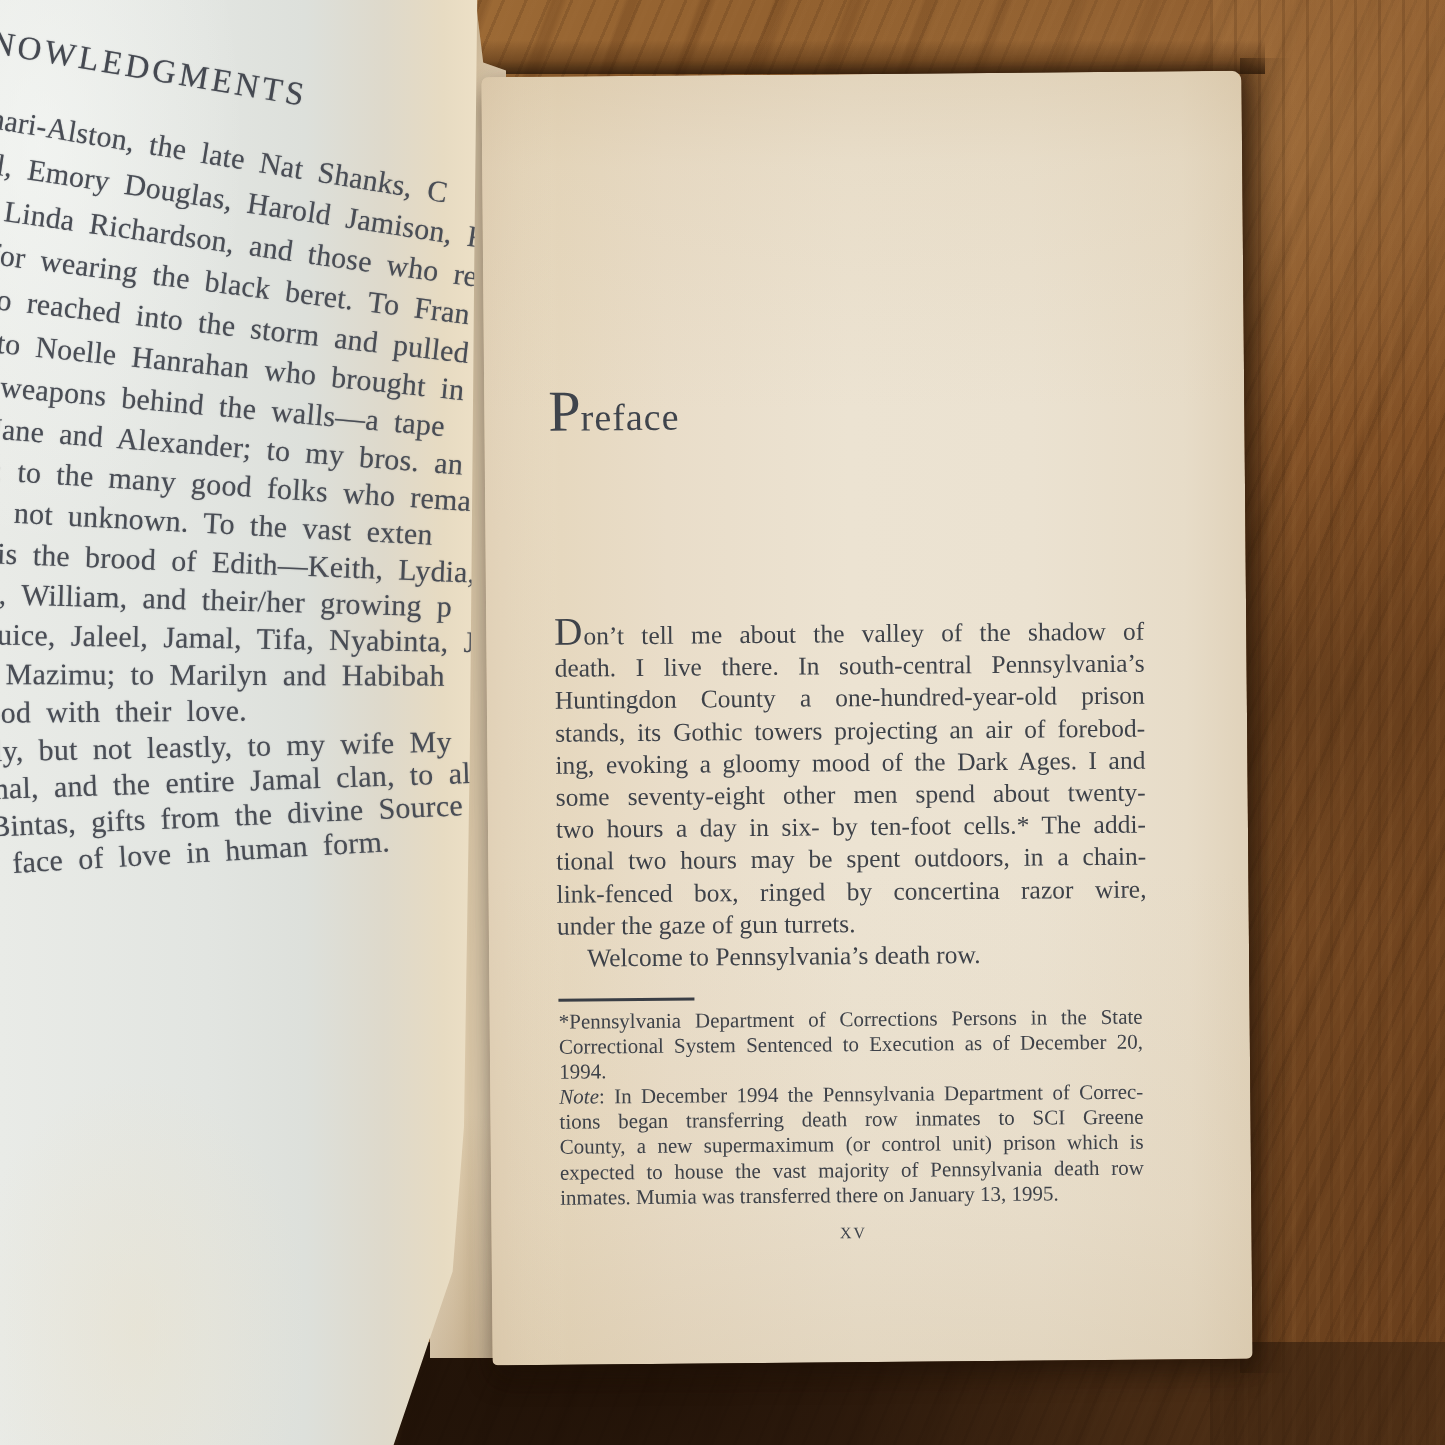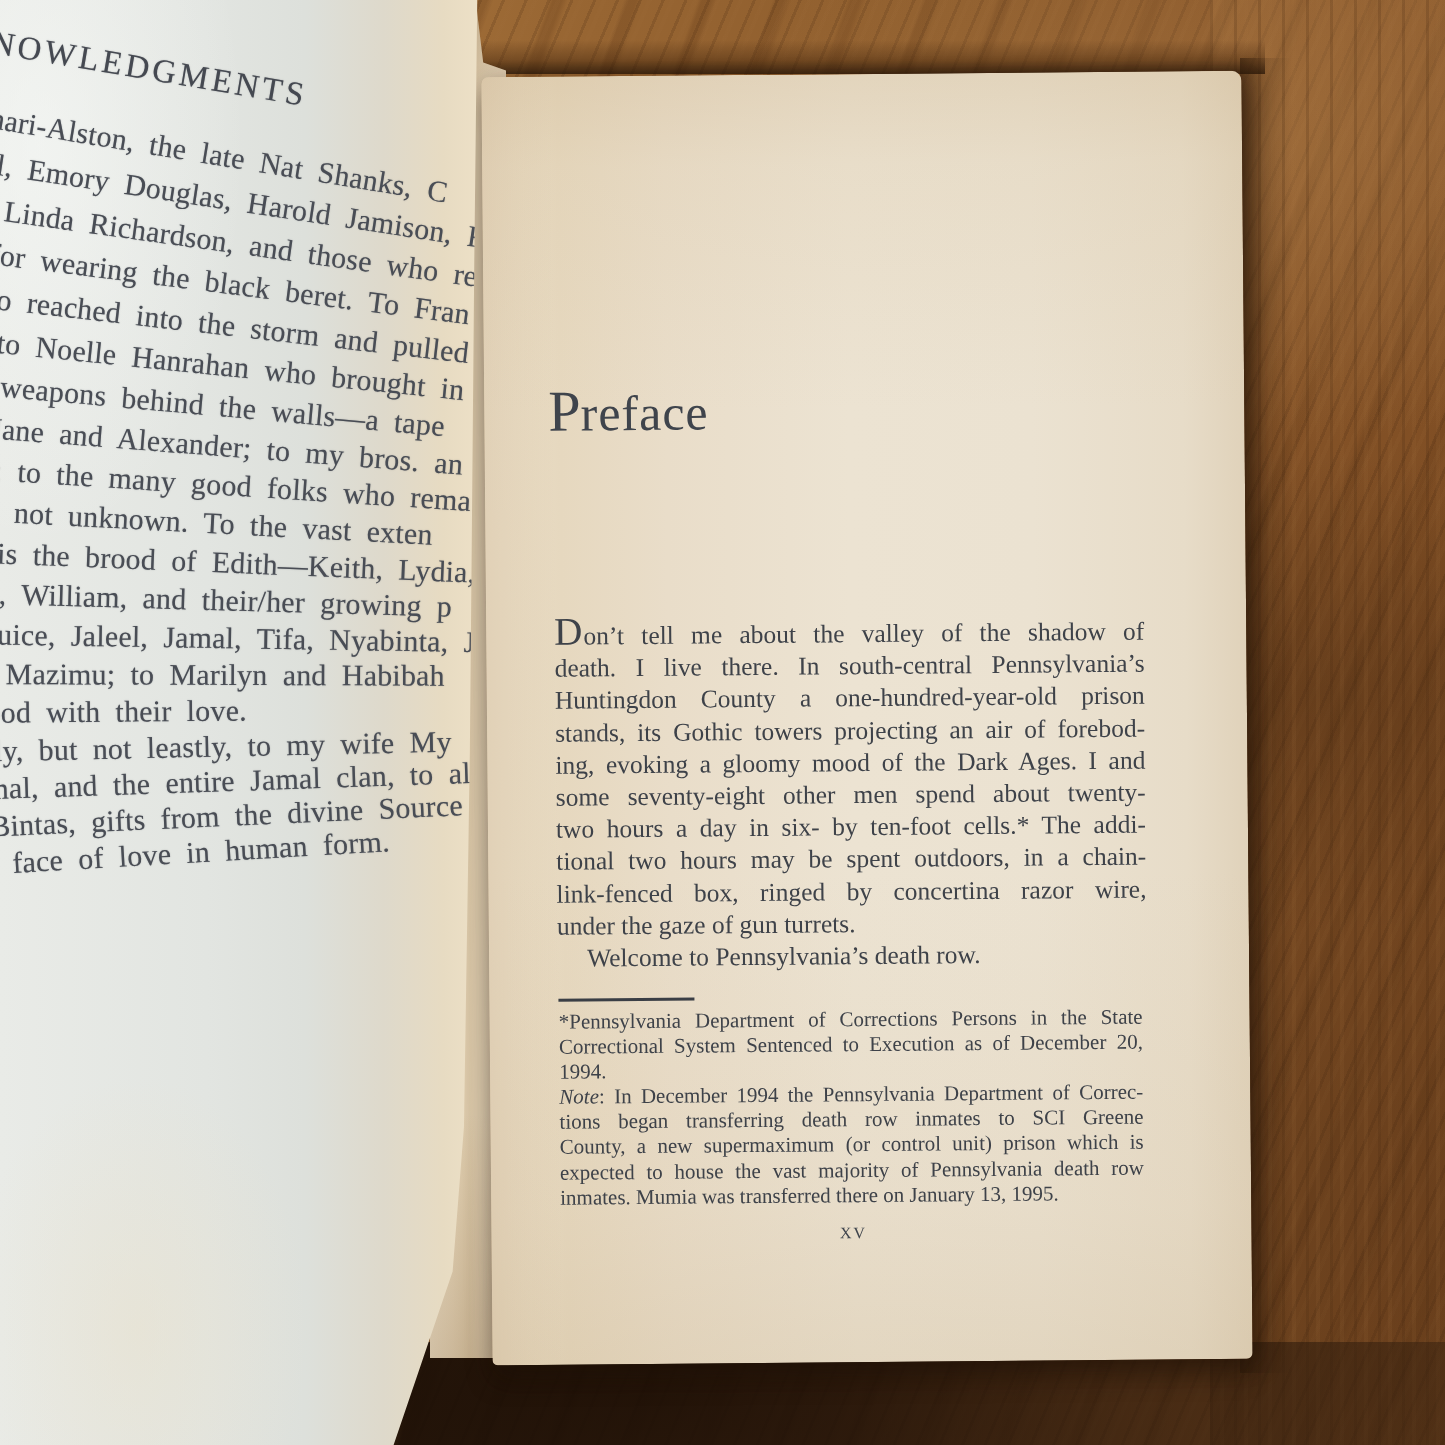--- a/index.html
+++ b/index.html
@@ -58,21 +58,21 @@
   .rp-spine-shade {
     position:absolute; left:0; top:0; width:70px; height:100%;
     border-radius:inherit;
     background:linear-gradient(to right, rgba(190,160,120,0.30), rgba(200,175,140,0.12) 55%, rgba(0,0,0,0));
   }
   .rp-title {
     position:absolute; left:64px; top:306px;
     display:flex; align-items:baseline; color:#3f444c;
   }
   .title-initial { font-size:58px; line-height:1; }
-  .title-rest   { font-size:50px; letter-spacing:1px; }
+  .title-rest   { font-size:38px; letter-spacing:1px; }
   .rp-body { position:absolute; left:68px; top:544px; width:590px; }
   .rp-line {
     height:32.2px; line-height:32.2px; font-size:25.5px;
     white-space:nowrap; color:#3e4249;
   }
   .rp-line .initial { font-size:39px; line-height:0; margin-right:1px; }
   .just { text-align:justify; text-align-last:justify; }
   .ind  { text-indent:30px; }
   .fn-rule { position:absolute; left:69px; top:922px; width:136px; height:3px; background:#3a3e45; }
   .rp-footnote { position:absolute; left:69px; top:933px; width:584px; }

